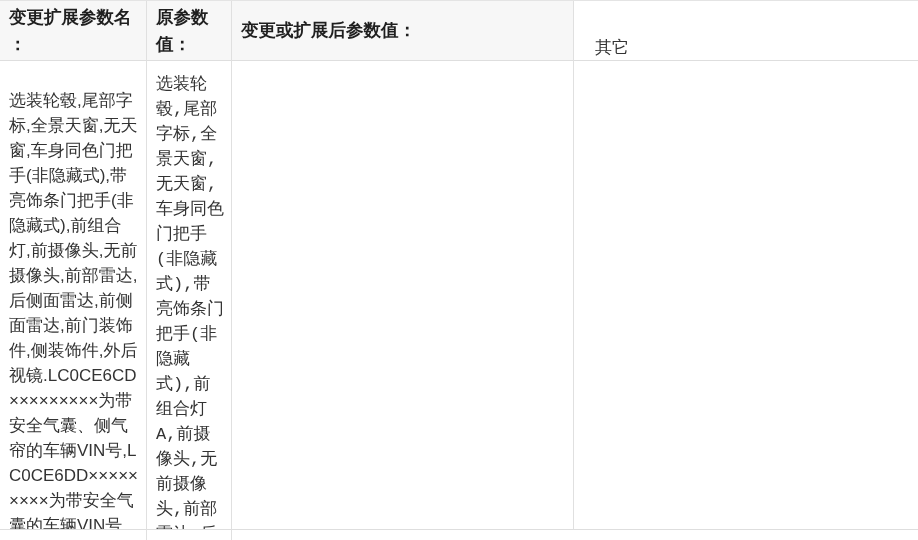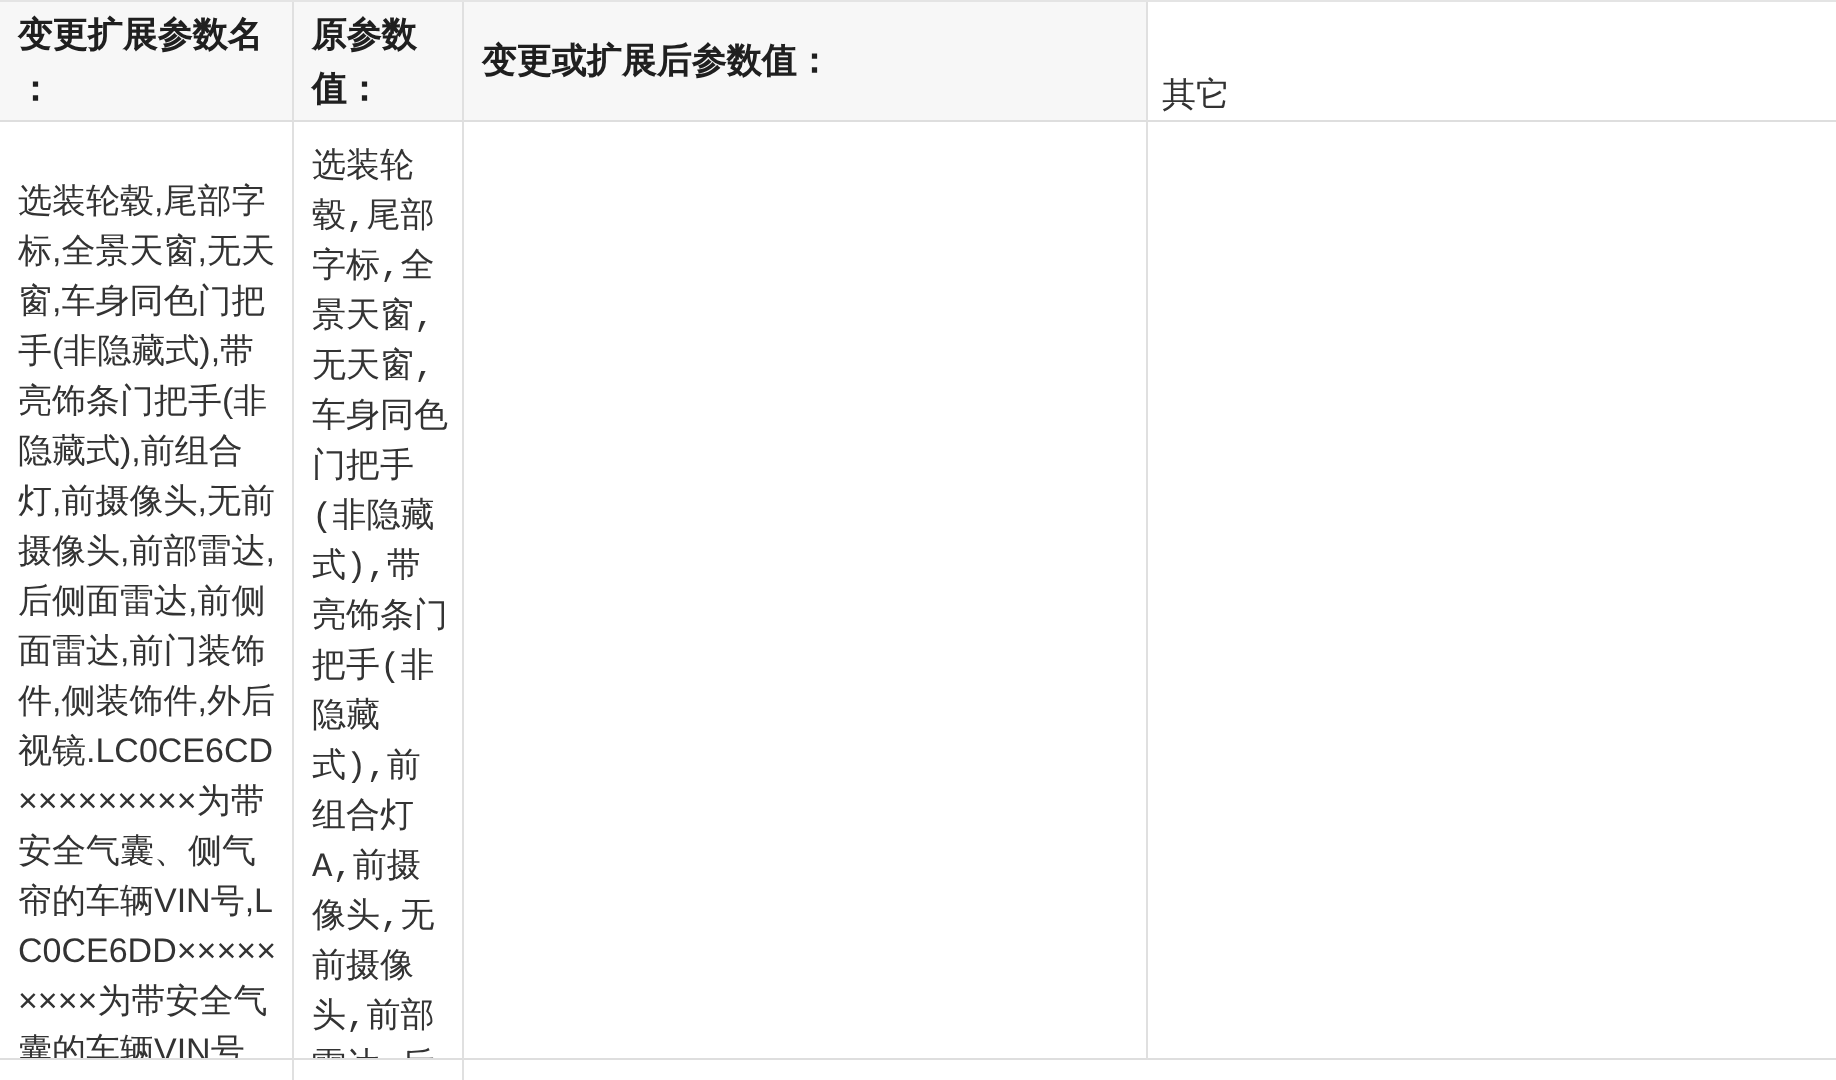--- a/index.html
+++ b/index.html
@@ -40,21 +40,21 @@
     line-height: 27px;
     display: flex;
     align-items: center;
     padding: 4px 8px 4px 9px;
     line-break: anywhere;
     word-break: break-all;
   }
   .td-mid {
     display: flex;
     align-items: flex-start;
-    padding-left: 7px;
+    padding-left: 21px;
     color: #333333;
   }
   .td-val {
     word-break: break-all;
     color: #333333;
     padding: 0 7px 8px 9px;
   }
   .td-val.orig { padding-top: 27px; }
   .td-val.changed { padding-top: 11px; font-family: Liberation Mono, monospace; }
   .empty-row { background: #ffffff; }

